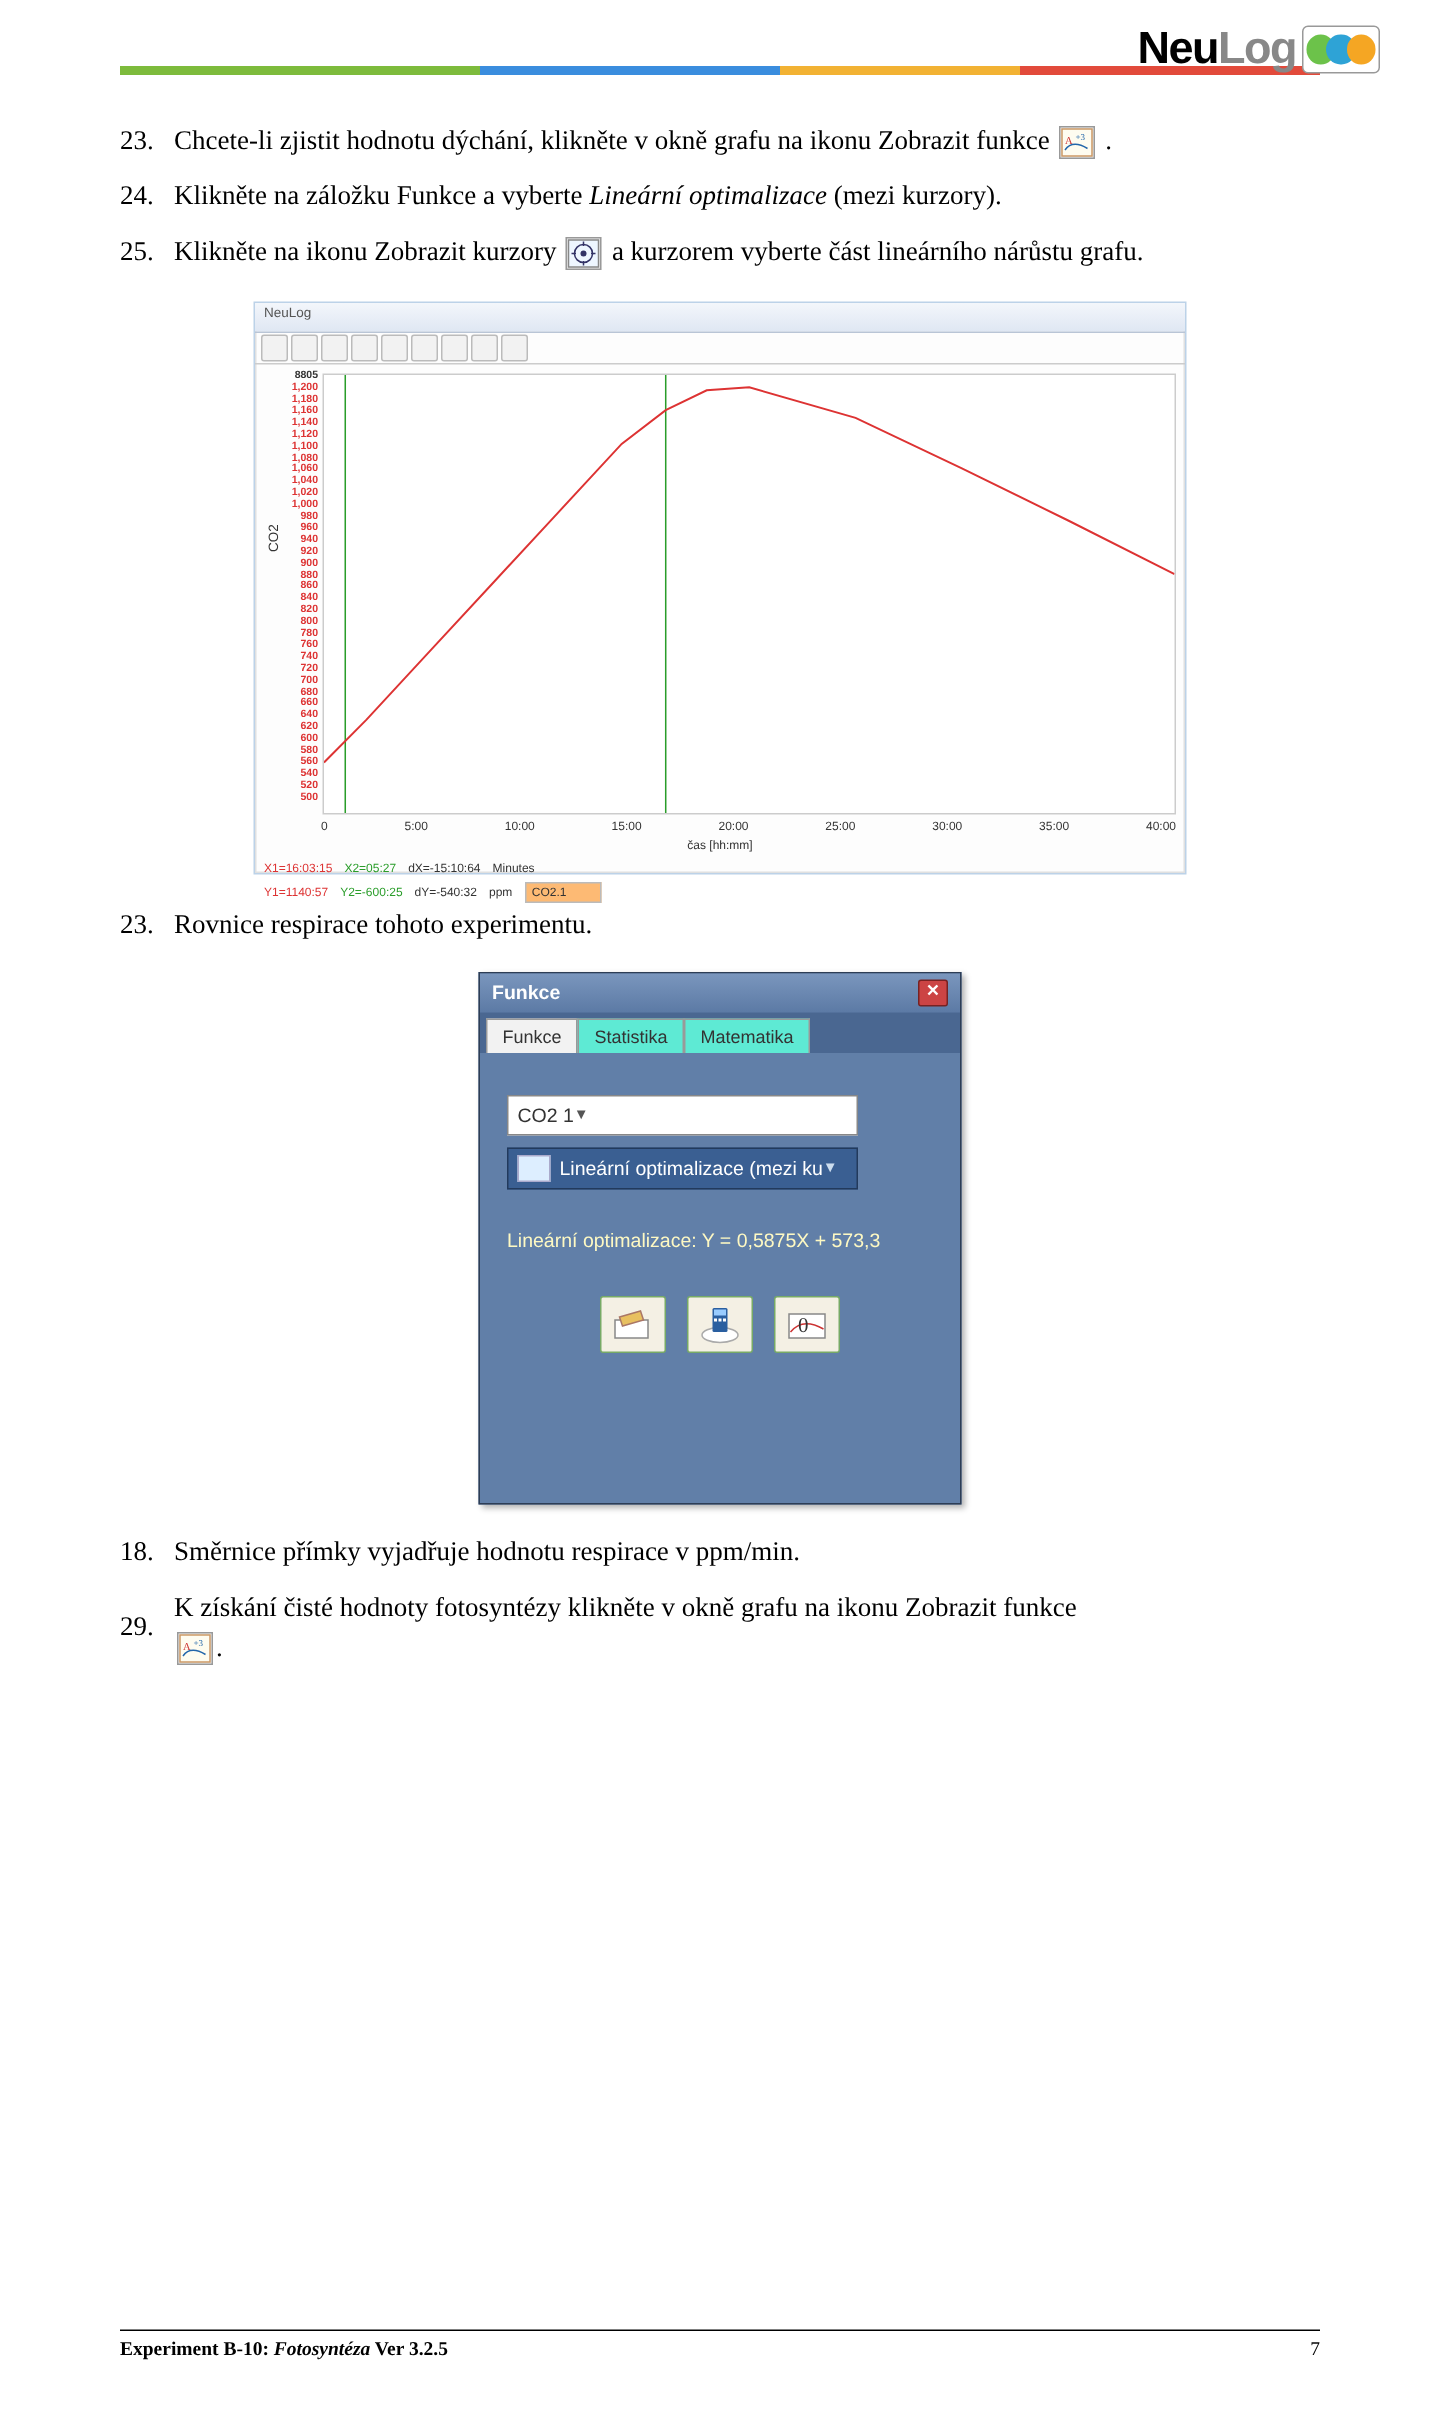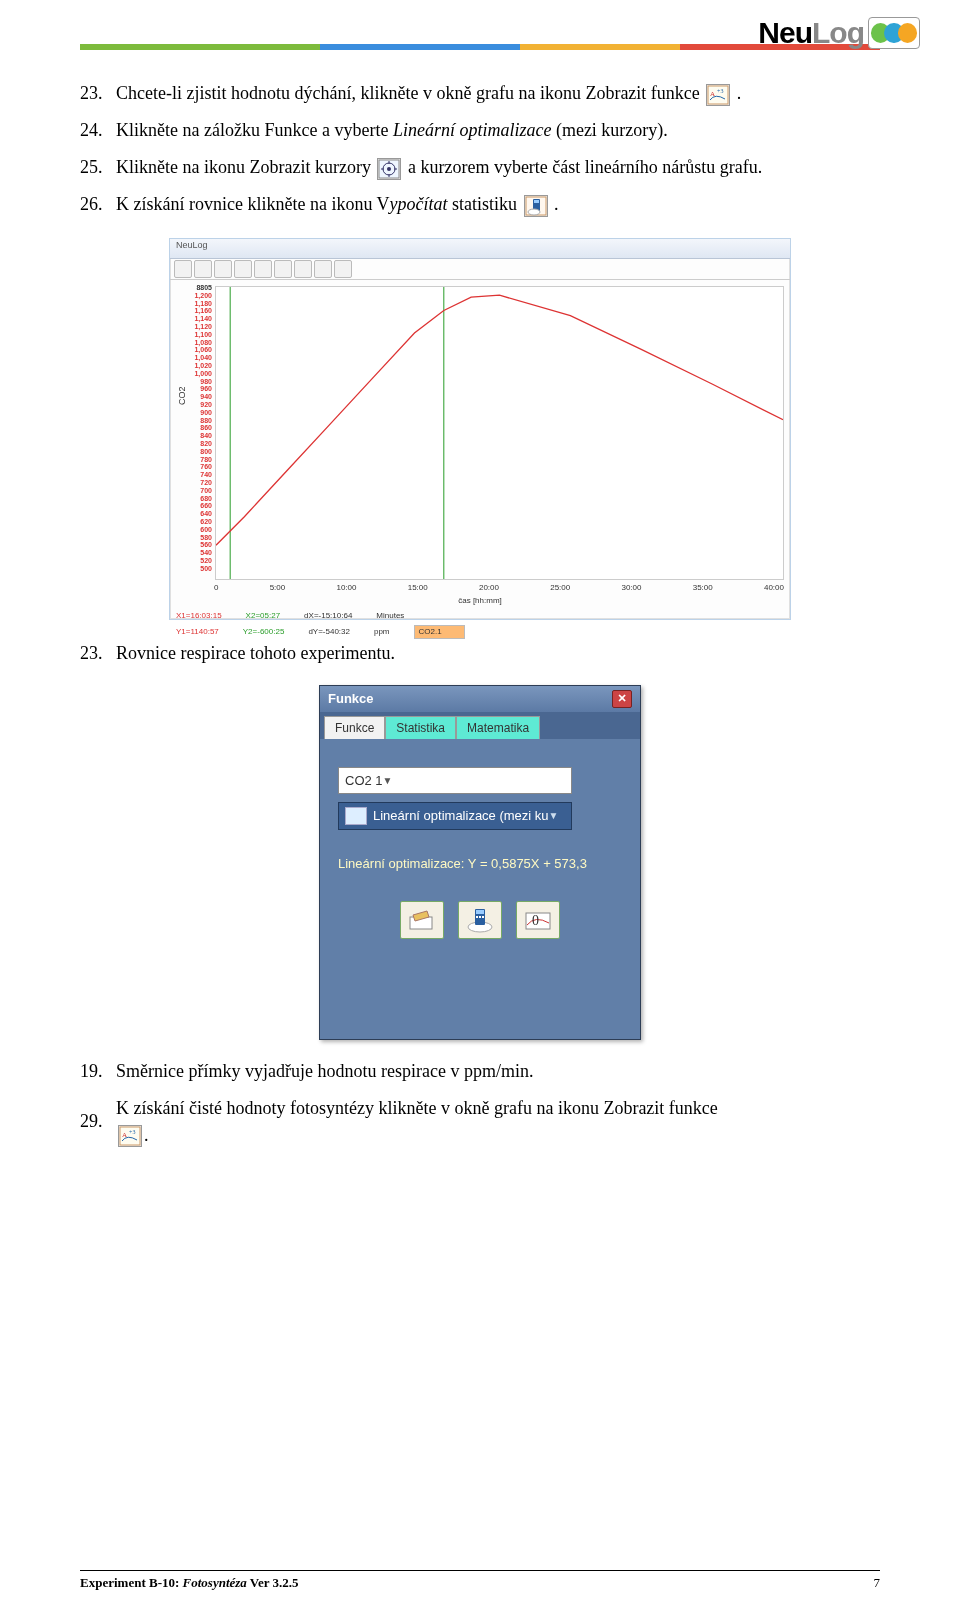--- a/index.html
+++ b/index.html
@@ -25,39 +25,39 @@
   .graph-icons{height:18px;border-bottom:1px solid #ccc;display:flex;gap:2px;padding:1px 4px}
   .graph-icons span{width:16px;height:16px;background:#f2f2f2;border:1px solid #bbb;border-radius:2px}
   .plot-area{display:flex;height:300px}
   .y-ticks{width:42px;font-size:7px;color:#d33;text-align:right;padding:4px 3px 0 0;line-height:7.8px;font-weight:700}
   .y-ticks div{height:7.8px}
   .y-ticks .top{color:#333;font-size:7px;font-weight:700}
   .plot{flex:1;position:relative;border:1px solid #ccc;margin:6px 6px 0 0;background:#fff}
   .plot svg{width:100%;height:100%;display:block}
   .x-ticks{display:flex;justify-content:space-between;font-size:8px;color:#333;margin:2px 6px 0 44px}
   .x-lbl{text-align:center;font-size:8px;color:#333;margin-top:1px}
-  .legend-bot{font-size:8px;color:#888;margin:3px 0 0 6px;display:flex;gap:24px;align-items:center}
+  .legend-bot{font-size:8px;color:#888;margin:3px 0 0 6px;display:flex;gap:8px;align-items:center}
   .legend-bot .m{color:#d33}.legend-bot .g{color:#2a9d2a}.legend-bot .k{color:#333}
   .y-axis-label{position:absolute;left:6px;top:50%;transform:rotate(-90deg) translateX(24px);transform-origin:left top;font-size:9px;color:#333}
   .dialog{width:320px;margin:18px auto;background:#5f7fa9;border:1px solid #2d3d55;font-family:Tahoma,Arial,sans-serif;font-size:13px;box-shadow:2px 2px 4px rgba(0,0,0,.3)}
   .dialog-title{background:linear-gradient(#7a96bd,#5c7aa5);color:#fff;padding:3px 8px;display:flex;justify-content:space-between;align-items:center;font-weight:700}
   .dialog-title .x{width:18px;height:16px;background:#c44;border:1px solid #722;border-radius:2px;color:#fff;font-size:11px;line-height:14px;text-align:center}
   .tabs{display:flex;background:#4a6791;padding:4px 4px 0 4px;gap:0}
   .tab{padding:2px 10px;border:1px solid #999;border-bottom:none;background:#5eead4;color:#333;font-size:12px}
   .tab.active{background:#f2f2f2}
   .dialog-body{background:#617fa8;padding:20px 18px;min-height:260px}
   .sel{background:#fff;border:1px solid #888;padding:3px 6px;margin:8px 0;display:flex;align-items:center;color:#333;width:220px}
   .sel.linear{background:#3a5f92;color:#fff;border:1px solid #223a5c}
   .sel .ic{width:20px;height:16px;background:#def;border:1px solid #aac;margin-right:6px;display:inline-block}
   .sel .chev{font-size:10px;color:#555}
   .eq{color:#fef9c3;font-size:13px;margin:24px 0 28px 0}
   .calc-btns{display:flex;gap:14px;justify-content:center}
   .calc-btn{width:42px;height:36px;background:#f4f0e4;border:1px solid #7a6;border-radius:2px;display:flex;align-items:center;justify-content:center}
   .calc-btn svg{width:30px;height:26px}
-  .footer{position:absolute;bottom:23px;left:80px;right:80px;border-top:1px solid #000;padding-top:4px;display:flex;justify-content:space-between;font-size:13px}
+  .footer{position:absolute;bottom:40px;left:80px;right:80px;border-top:1px solid #000;padding-top:4px;display:flex;justify-content:space-between;font-size:13px}
   .footer .l{font-weight:700}.footer .l i{font-style:italic;font-weight:700}
 </style>
 </head>
 <body>
 
 <div class="page">
 
   <div class="brand">
     <span class="brand-text">
       <span>Neu</span><span class="light">Log</span>
@@ -105,35 +105,20 @@
               <rect x="1" y="1" width="20" height="18" fill="#eef6ff" stroke="#888"></rect>
               <circle cx="11" cy="10" r="6" fill="none" stroke="#336"></circle>
               <circle cx="11" cy="10" r="2" fill="#336"></circle>
               <path d="M11 2 V5 M11 15 V18 M3 10 H6 M16 10 H19" stroke="#336"></path>
             </svg>
         </span>
         <span> a kurzorem vyberte část lineárního nárůstu grafu.</span>
       </div>
     </div>
 
-    <div class="item">
-      <div class="num">26.</div>
-      <div class="txt">
-        <span>K získání rovnice klikněte na ikonu V</span><i>ypočítat</i><span> statistiku </span>
-        <span class="inline-icon">
-          <svg viewBox="0 0 22 20">
-              <rect x="1" y="1" width="20" height="18" fill="#fff7ee" stroke="#c96"></rect>
-              <rect x="8" y="3" width="7" height="12" fill="#2a5fa0" rx="1"></rect>
-              <rect x="9" y="4" width="5" height="3" fill="#9cf"></rect>
-              <ellipse cx="9" cy="16" rx="6" ry="3" fill="#fff" stroke="#aaa"></ellipse>
-            </svg>
-        </span>
-        <span>.</span>
-      </div>
-    </div>
 
     <div class="graph-shot">
       <div class="graph-top"><span>NeuLog</span></div>
       <div class="graph-icons">
         <span></span>
           <span></span>
           <span></span>
           <span></span>
           <span></span>
           <span></span>
@@ -267,21 +252,21 @@
                 <rect x="3" y="6" width="24" height="16" fill="#fff" stroke="#888"></rect>
                 <path d="M4 18 Q12 8 26 16" stroke="#c33" fill="none"></path>
                 <text x="9" y="18" font-size="14" font-family="serif" fill="#333">0</text>
               </svg>
           </div>
         </div>
       </div>
     </div>
 
     <div class="item">
-      <div class="num">19.</div>
+      <div class="num">18.</div>
       <div class="txt">Směrnice přímky vyjadřuje hodnotu respirace v ppm/min.</div>
     </div>
 
     <div class="item">
       <div class="num">29.</div>
       <div class="txt">
         <span>K získání čisté hodnoty fotosyntézy klikněte v okně grafu na ikonu Zobrazit funkce</span><br>
         <span class="inline-icon">
           <svg viewBox="0 0 22 20">
               <rect x="1" y="1" width="20" height="18" fill="#fefcf0" stroke="#c96"></rect>

